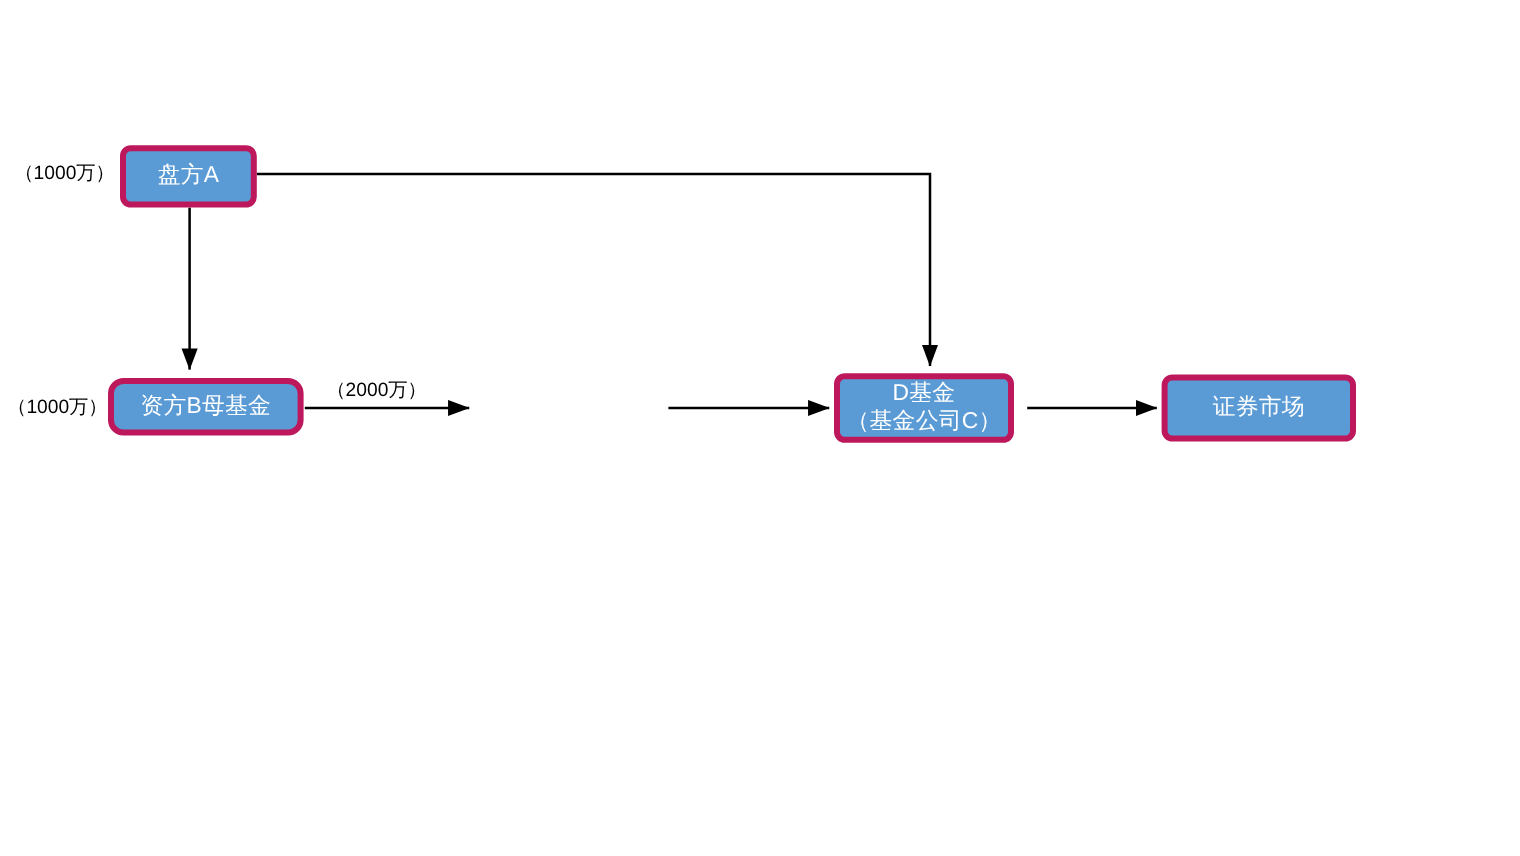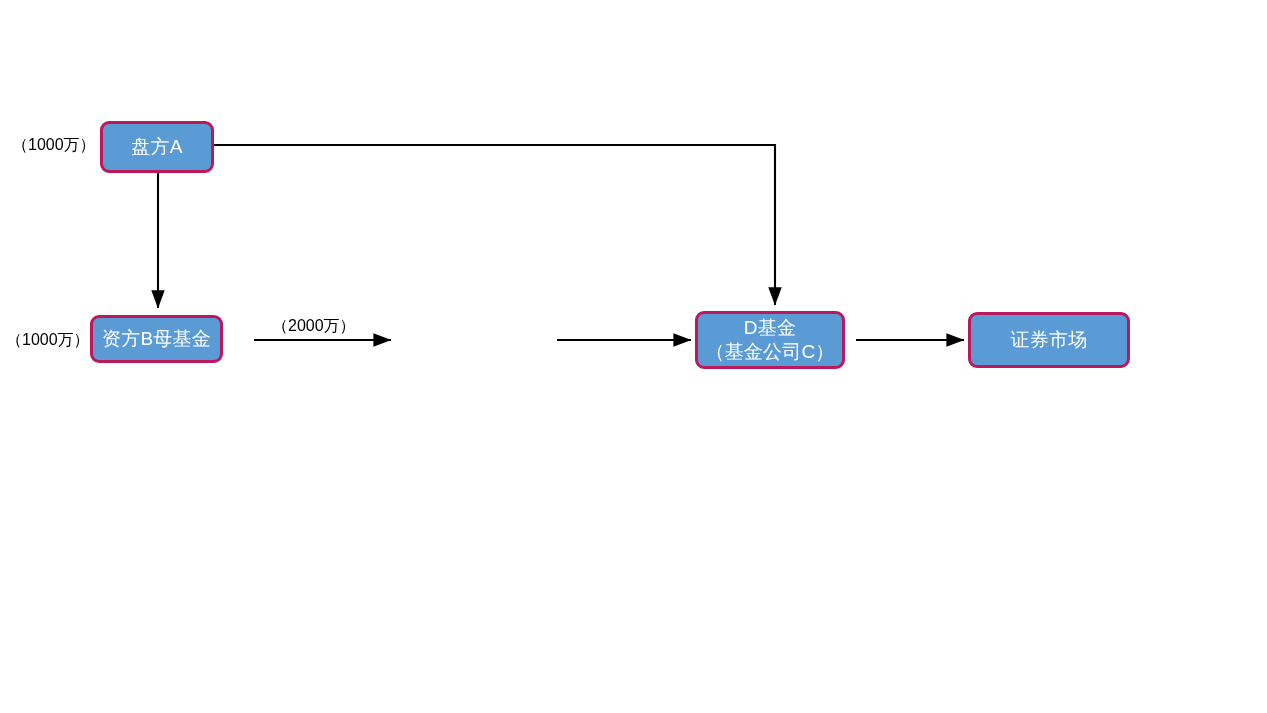--- a/index.html
+++ b/index.html
@@ -19,21 +19,21 @@
     position: absolute;
     left: 0;
     top: 0;
     width: 1267px;
     height: 713px;
   }
   .node {
     position: absolute;
     box-sizing: border-box;
     background: #5B9BD5;
-    border: 3px solid #be185d;
+    border: 5px solid #be185d;
     border-radius: 9px;
     color: #ffffff;
     display: flex;
     flex-direction: column;
     align-items: center;
     justify-content: center;
     text-align: center;
     font-size: 19px;
     line-height: 1.28;
     letter-spacing: 0.2px;
@@ -68,21 +68,21 @@
 
     <path d="M557,340 L691,340" fill="none" stroke="#000000" stroke-width="2.1" marker-end="url(#arrowhead)"></path>
 
     <path d="M856,340 L964,340" fill="none" stroke="#000000" stroke-width="2.1" marker-end="url(#arrowhead)"></path>
   </svg>
 
   <div class="node" style="left:100px; top:121px; width:114px; height:52px;">
     <span>盘方A</span>
   </div>
 
-  <div class="node" style="left:90px; top:315px; width:133px; height:48px;">
+  <div class="node" style="left:90px; top:315px; width:163px; height:48px;border-radius:13px;">
     <span>资方B母基金</span>
   </div>
 
 
   <div class="node" style="left:695px; top:311px; width:150px; height:58px;">
     <span>D基金</span>
     <span class="line2">（基金公司C）</span>
   </div>
 
   <div class="node" style="left:968px; top:312px; width:162px; height:56px;text-align:right;">

